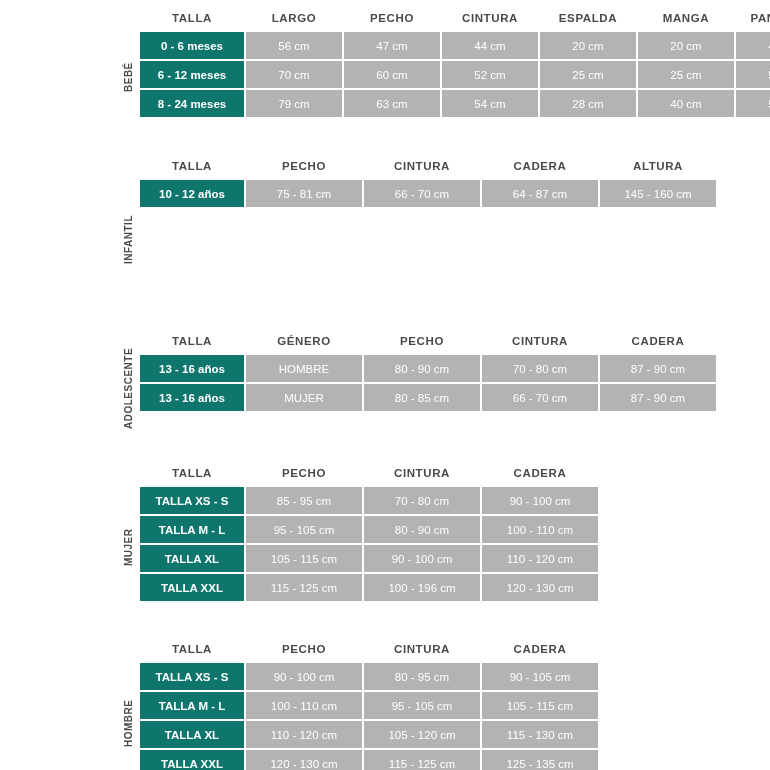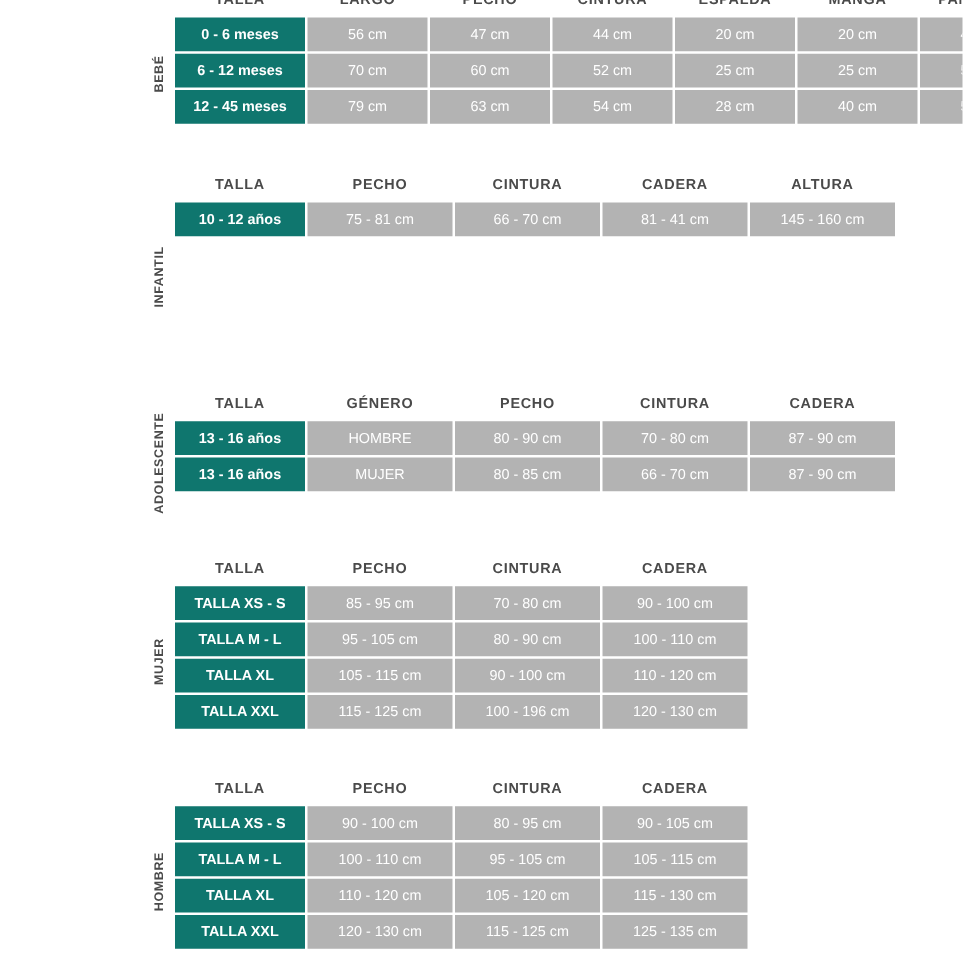--- a/index.html
+++ b/index.html
@@ -11,20 +11,21 @@
     width: 770px;
     height: 770px;
     font-family: "Liberation Sans", sans-serif;
     color: #555555;
     overflow: hidden;
   }
   .page {
     position: relative;
     width: 770px;
     height: 694px;
+    margin-top: 18px;
   }
   .section {
     position: absolute;
     display: flex;
     align-items: flex-start;
   }
   .side-label {
     writing-mode: vertical-rl;
     transform: rotate(180deg);
     font-weight: bold;
@@ -98,21 +99,21 @@
         <tr>
           <td class="c-dark first">6 - 12 meses</td>
           <td class="c-light">70 cm</td>
           <td class="c-light">60 cm</td>
           <td class="c-light">52 cm</td>
           <td class="c-light">25 cm</td>
           <td class="c-light">25 cm</td>
           <td class="c-light">50 cm</td>
         </tr>
         <tr>
-          <td class="c-dark first">12 - 45 meses</td>
+          <td class="c-dark first">8 - 24 meses</td>
           <td class="c-light">79 cm</td>
           <td class="c-light">63 cm</td>
           <td class="c-light">54 cm</td>
           <td class="c-light">28 cm</td>
           <td class="c-light">40 cm</td>
           <td class="c-light">55 cm</td>
         </tr>
       </tbody>
     </table>
   </div>
@@ -127,21 +128,21 @@
           <th style="min-width:104px">CINTURA</th>
           <th style="min-width:104px">CADERA</th>
           <th style="min-width:104px">ALTURA</th>
         </tr>
       </thead>
       <tbody>
         <tr>
           <td class="c-dark first">10 - 12 años</td>
           <td class="c-light">75 - 81 cm</td>
           <td class="c-light">66 - 70 cm</td>
-          <td class="c-light">81 - 41 cm</td>
+          <td class="c-light">64 - 87 cm</td>
           <td class="c-light">145 - 160 cm</td>
         </tr>
       </tbody>
     </table>
   </div>
 
   <div class="section" style="left:118px; top:311px;">
     <div class="side-label" style="height:66px; width:20px; margin-top:26px;">ADOLESCENTE</div>
     <table>
       <thead>

